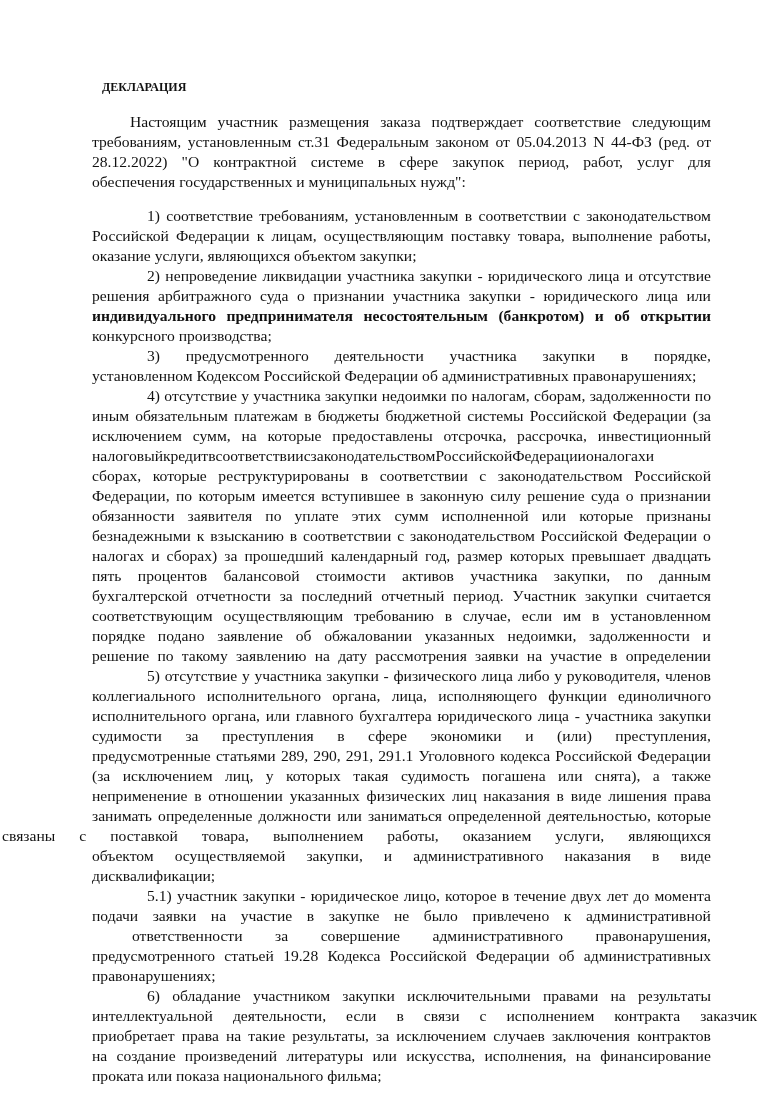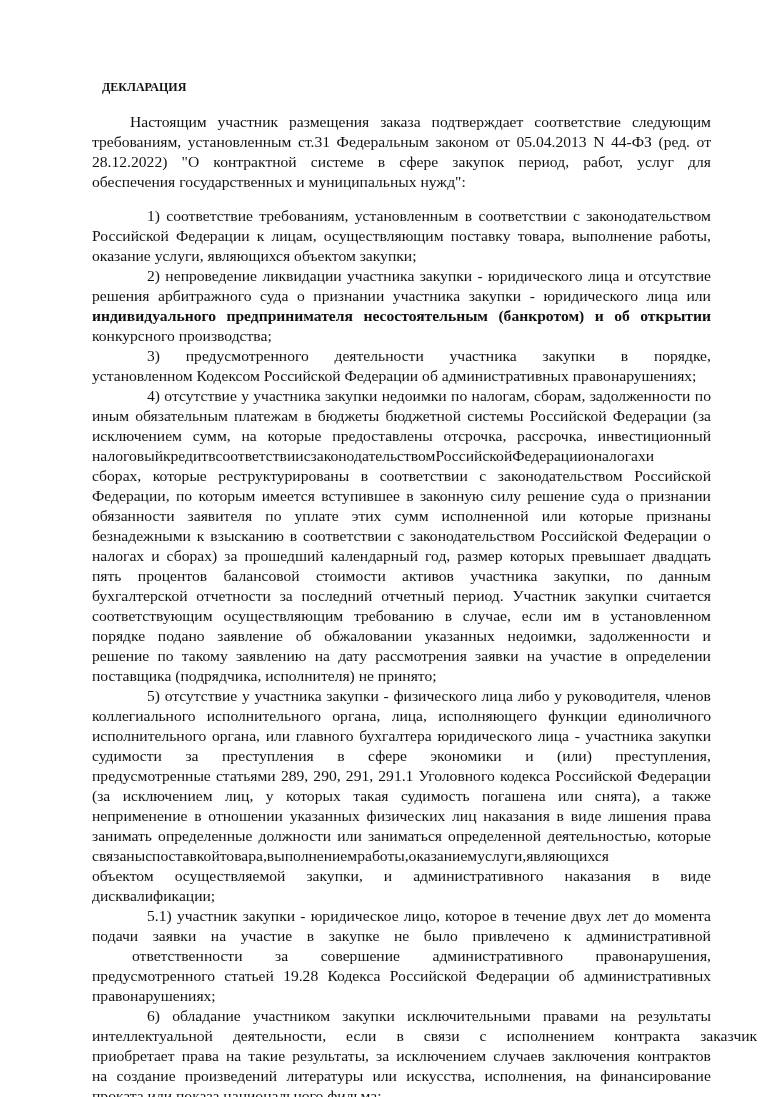--- a/index.html
+++ b/index.html
@@ -307,21 +307,20 @@
         <span>заявлению</span>
         <span>на</span>
         <span>дату</span>
         <span>рассмотрения</span>
         <span>заявки</span>
         <span>на</span>
         <span>участие</span>
         <span>в</span>
         <span>определении</span>
       </span>
-    <span class="line last">поставщика (подрядчика, исполнителя) не принято;</span>
   </div>
 
   <div class="para">
     <span class="line ind2" style="display: flex; justify-content: space-between; text-indent: 0px; padding-left: 55px;">
         <span>5)</span>
         <span>отсутствие</span>
         <span>у</span>
         <span>участника</span>
         <span>закупки</span>
         <span>-</span>
@@ -406,21 +405,21 @@
     <span class="line" style="display: flex; justify-content: space-between; text-indent: 0px; padding-left: 0px;">
         <span>занимать</span>
         <span>определенные</span>
         <span>должности</span>
         <span>или</span>
         <span>заниматься</span>
         <span>определенной</span>
         <span>деятельностью,</span>
         <span>которые</span>
       </span>
-    <span class="line" style="display: flex; justify-content: flex-start; text-indent: 0px; padding-left: 0px;">
+    <span class="line" style="display: flex; justify-content: flex-end; text-indent: 0px; padding-left: 0px; gap: 24px;">
         <span>связаны</span>
         <span>с</span>
         <span>поставкой</span>
         <span>товара,</span>
         <span>выполнением</span>
         <span>работы,</span>
         <span>оказанием</span>
         <span>услуги,</span>
         <span>являющихся</span>
       </span>

